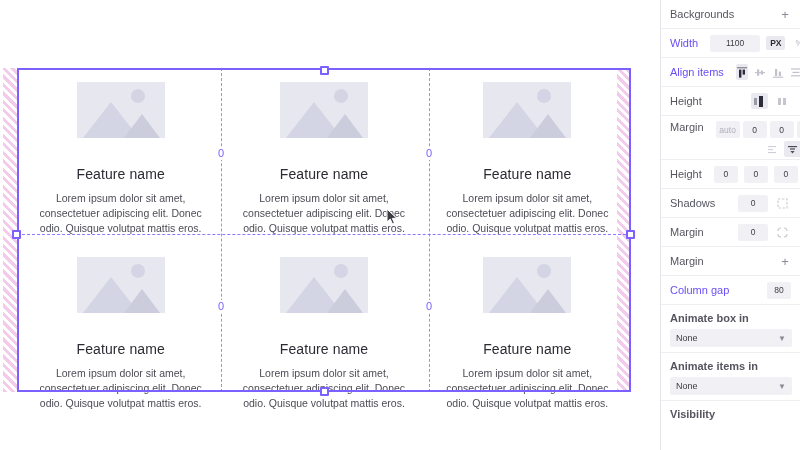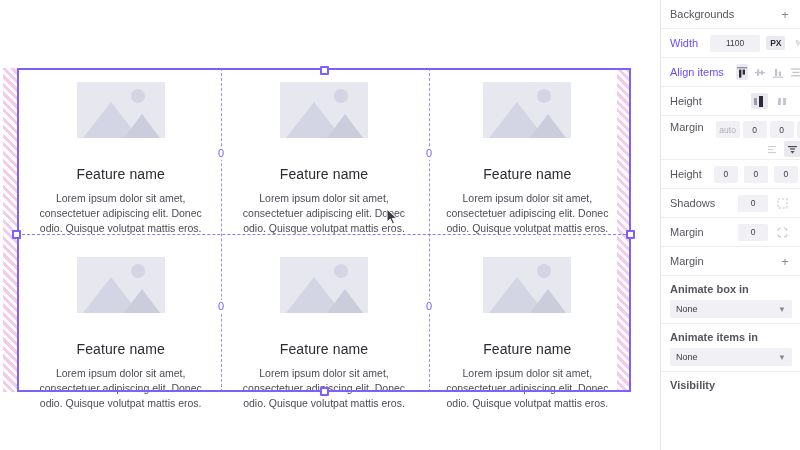--- a/index.html
+++ b/index.html
@@ -464,20 +464,25 @@
       </span>
     </div>
 
     <div class="prow">
       <span class="plabel">Margin</span>
       <span class="pspacer"></span>
       <span class="plus">+</span>
     </div>
 
 
+    <div class="prow">
+      <span class="plabel accent">Column gap</span>
+      <span class="pspacer"></span>
+      <input class="pinput w-num" value="80" style="">
+    </div>
 
     <div class="psection">
       <span class="plabel">Animate box in</span>
       <div class="select">
         <span>None</span>
         <span class="chev">▼</span>
       </div>
     </div>
 
     <div class="psection">

